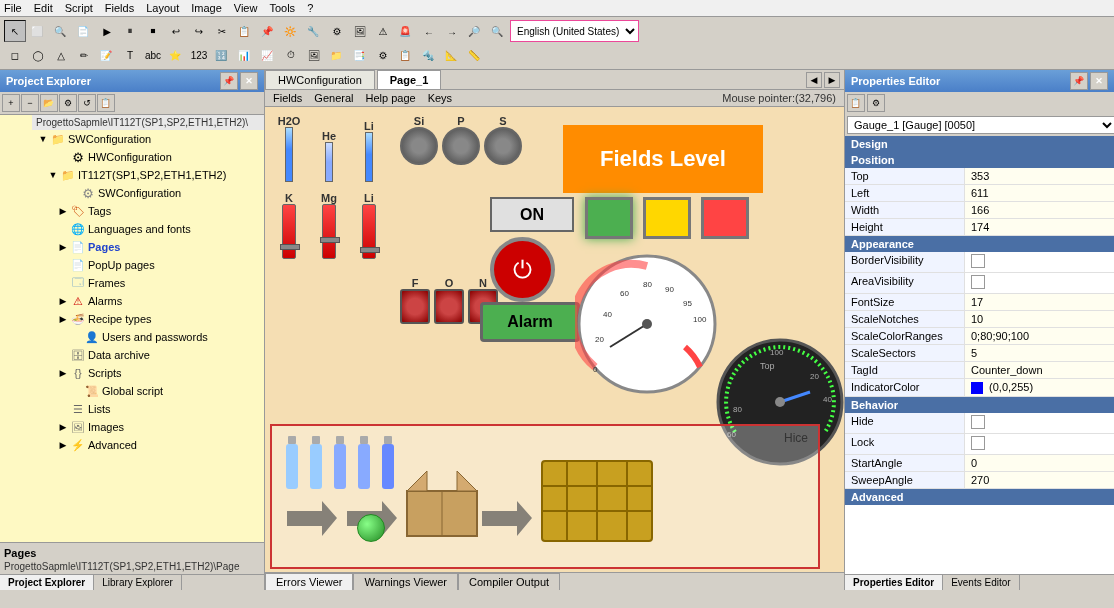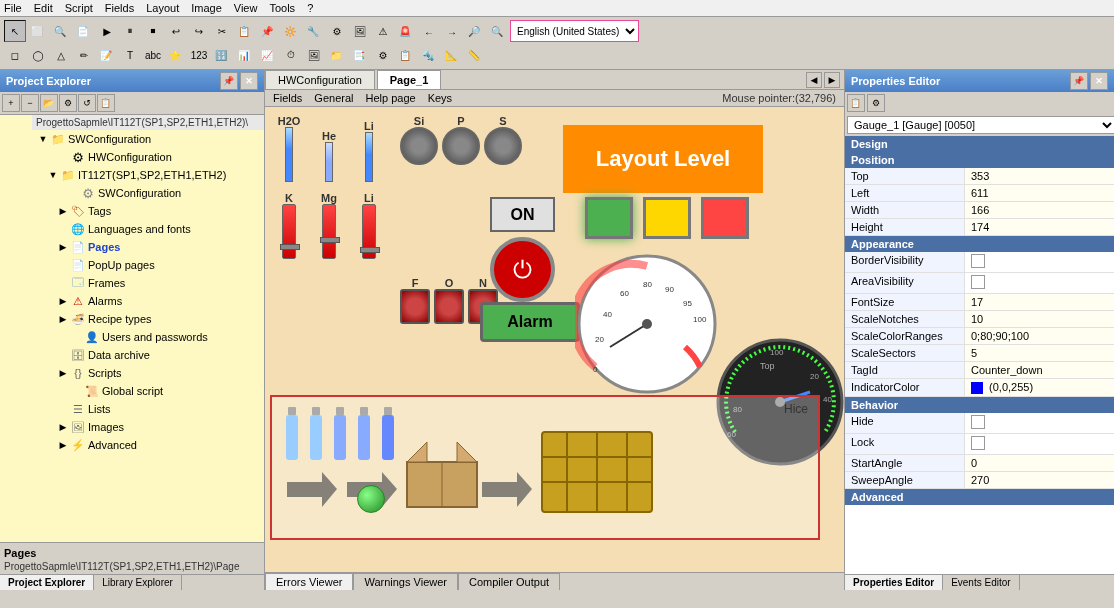--- a/index.html
+++ b/index.html
@@ -61,21 +61,21 @@
     .checkbox-cell { width: 14px; height: 14px; border: 1px solid #999; background: white; display: inline-block; }
     .props-footer-tabs { display: flex; border-top: 1px solid #999; }
     .props-footer-tab { padding: 2px 8px; background: #d4d0c8; border-right: 1px solid #999; cursor: pointer; font-size: 10px; }
     .props-footer-tab.active { background: #f0f0f0; font-weight: bold; }
 
     
     .alarm-level-box { position: absolute; top: 20px; left: 295px; width: 195px; height: 65px; background: #ff8c00; display: flex; align-items: center; justify-content: center; }
     .alarm-level-text { color: white; font-size: 22px; font-weight: bold; text-align: center; line-height: 1.1; }
 
     
-    .on-display { position: absolute; top: 95px; left: 135px; width: 65px; height: 35px; background: #e0e0e0; border: 2px solid #666; display: flex; align-items: center; justify-content: center; font-size: 16px; font-weight: bold; }
+    .on-display { position: absolute; top: 95px; left: 135px; width: 84px; height: 35px; background: #e0e0e0; border: 2px solid #666; display: flex; align-items: center; justify-content: center; font-size: 16px; font-weight: bold; }
     .power-btn { position: absolute; top: 135px; left: 135px; width: 65px; height: 65px; background: #cc0000; border-radius: 50%; border: 4px solid #888; display: flex; align-items: center; justify-content: center; cursor: pointer; }
     .power-icon { color: white; font-size: 24px; }
 
     
     .alarm-btn { position: absolute; top: 185px; left: 105px; width: 100px; height: 40px; background: #4CAF50; border: 3px solid #666; border-radius: 4px; display: flex; align-items: center; justify-content: center; font-size: 16px; font-weight: bold; cursor: pointer; }
 
     
     .statusbar { display: flex; gap: 0; border-top: 1px solid #999; background: #d4d0c8; }
     .status-tab { padding: 2px 10px; border: 1px solid #999; border-bottom: none; background: #d4d0c8; cursor: pointer; font-size: 11px; }
     .status-tab.active { background: #f0f0f0; }
@@ -302,21 +302,21 @@
       <span>Fields</span>
       <span>General</span>
       <span>Help page</span>
       <span>Keys</span>
       <span class="mouse-pos">Mouse pointer:(32,796)</span>
     </div>
 
     <div class="canvas-viewport">
 
       <div class="alarm-level-box" style="top:18px;left:298px;width:200px;height:68px;">
-        <div class="alarm-level-text">Layout Level</div>
+        <div class="alarm-level-text">Fields Level</div>
       </div>
 
       <div style="position:absolute;top:8px;left:5px;display:flex;gap:2px;align-items:flex-end;">
         <div style="text-align:center;width:38px;">
           <div class="chem-label">H2O</div>
           <div style="width:8px;height:55px;background:linear-gradient(to top,#4488ff 60%,#aaddff 100%);border:1px solid #666;margin:auto;"></div>
         </div>
         <div style="text-align:center;width:38px;">
           <div class="chem-label">He</div>
           <div style="width:8px;height:40px;background:linear-gradient(to top,#88aaff 50%,#ccddff 100%);border:1px solid #666;margin:auto;"></div>
@@ -431,21 +431,21 @@
           <text x="18" y="75" font-size="8" fill="#aaa">80</text>
           <text x="55" y="18" font-size="8" fill="#aaa">100</text>
           <text x="95" y="42" font-size="8" fill="#aaa">20</text>
           <text x="108" y="65" font-size="8" fill="#aaa">40</text>
           <circle cx="65" cy="65" r="5" fill="#888"></circle>
 
           <text x="45" y="32" font-size="9" fill="#aaa">Top</text>
         </svg>
       </div>
 
-      <div class="outline-box" style="top:288px;left:5px;width:550px;height:145px;border:2px solid #cc3333;">
+      <div class="outline-box" style="top:317px;left:5px;width:550px;height:145px;border:2px solid #cc3333;">
 
         <div style="position:absolute;top:10px;left:10px;display:flex;gap:4px;align-items:flex-end;">
 
           <svg width="20" height="60">
             <rect x="6" y="0" width="8" height="8" fill="#aaa" rx="1"></rect>
             <rect x="4" y="8" width="12" height="45" fill="#99ccff" rx="3"></rect>
           </svg>
           <svg width="20" height="60">
             <rect x="6" y="0" width="8" height="8" fill="#aaa" rx="1"></rect>
             <rect x="4" y="8" width="12" height="45" fill="#99ccff" rx="3"></rect>

